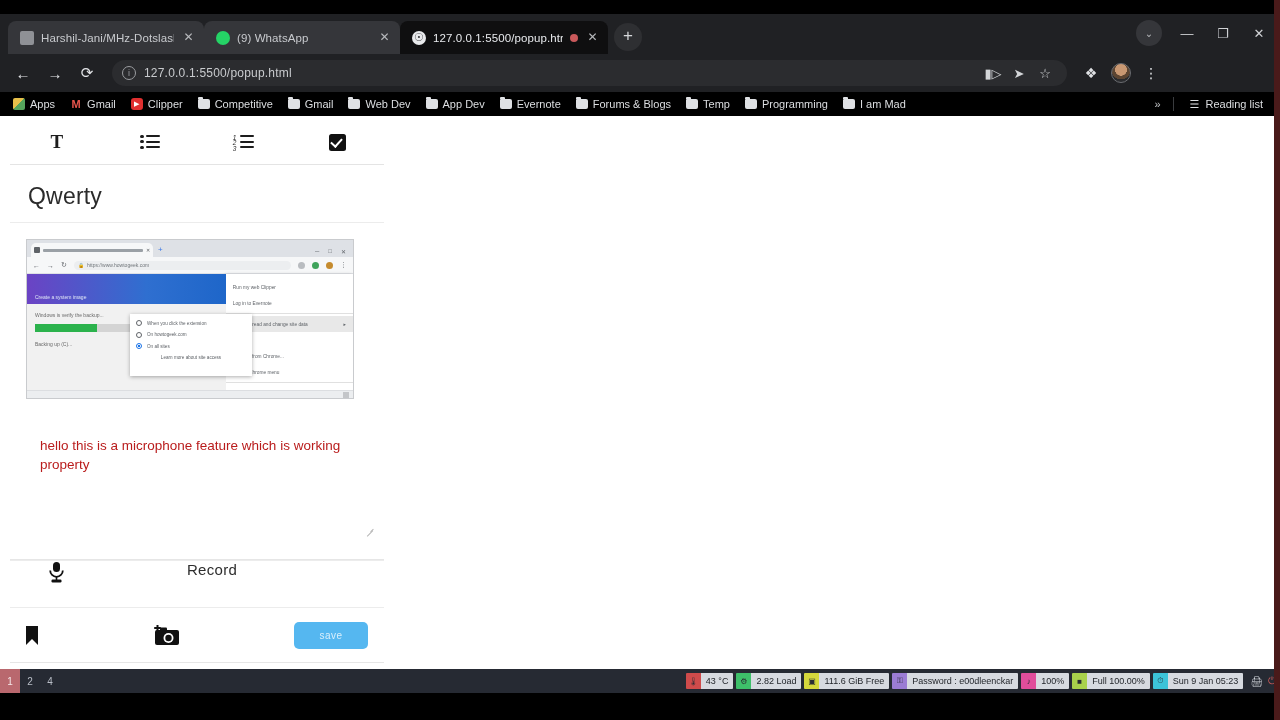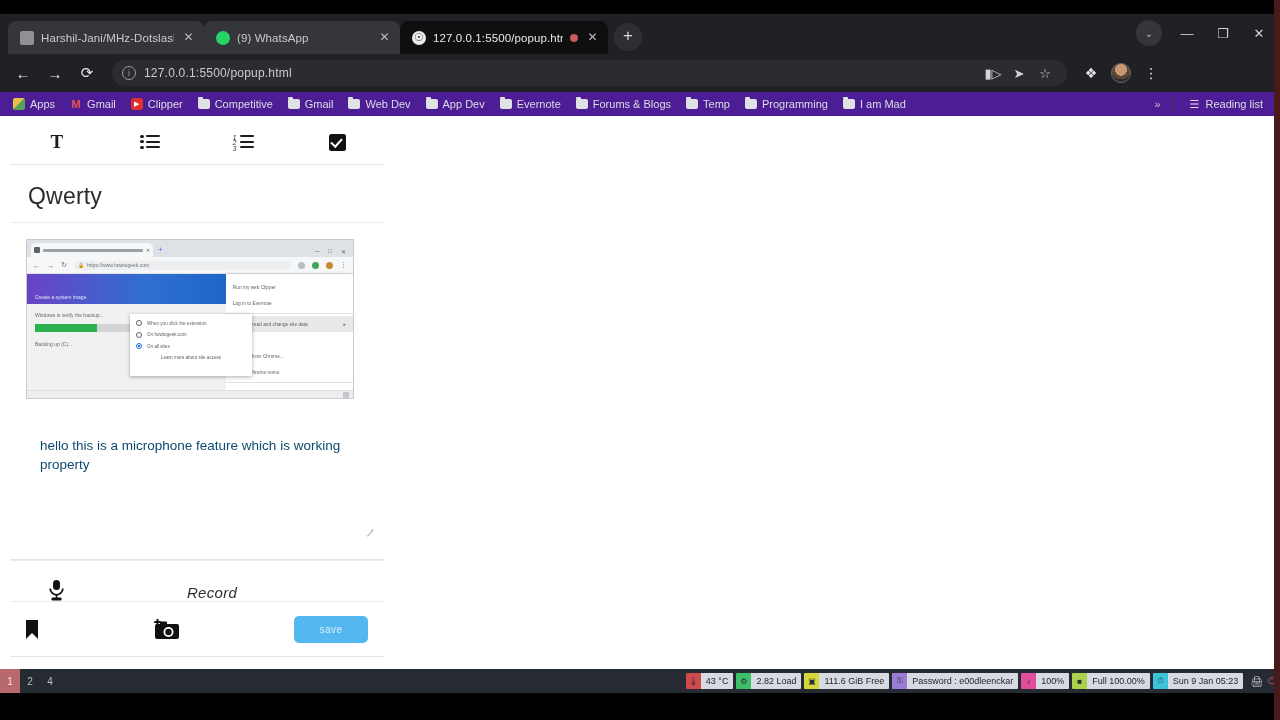--- a/index.html
+++ b/index.html
@@ -174,21 +174,21 @@
   #avatar {
     width: 20px; height: 20px;
     border-radius: 50%;
     background: radial-gradient(circle at 50% 32%, #c99872 0 38%, #5c4532 40% 62%, #2a2b2e 64%);
     border: 1px solid #6a6c70;
   }
 
   
   #bookmarks-bar {
     height: 24px;
-    background: #4c1d95;
+    background: #000000;
     display: flex;
     align-items: center;
     padding: 0 6px;
     gap: 1px;
     overflow: hidden;
   }
   .bm-item {
     display: flex;
     align-items: center;
     gap: 5px;
@@ -388,21 +388,21 @@
   
   #note-textarea-wrap {
     margin: 14px 6px 0 6px;
     position: relative;
   }
   #note-textarea {
     width: 100%;
     min-height: 110px;
     padding: 10px 12px 14px 24px;
     font-size: 13.5px;
-    color: #0c4a6e;
+    color: #b91c1c;
     line-height: 1.4;
     background: #fff;
     border: none;
   }
   #resize-grip {
     position: absolute;
     right: 4px; bottom: 2px;
     width: 8px; height: 8px;
   }
   #resize-grip:before, #resize-grip:after {
@@ -411,26 +411,25 @@
   #resize-grip:before { width:8px; right:0; bottom:1px; transform: rotate(-45deg); }
   #resize-grip:after  { width:4px; right:0; bottom:4px; transform: rotate(-45deg); }
 
   
   #popup-actions {
     margin-top: 22px;
     border: 1px solid #e6e6e6;
     border-left: none; border-right: none;
   }
   #record-row {
-    height: 42px;
-    display: flex;
-    align-items: flex-end;
+    height: 48px;
+    display: flex;
+    align-items: flex-start;
     border-bottom: 1px solid #ececec;
     border-top: 1px solid #ececec;
-    font-style: italic;
   }
   #mic-cell { width: 92px; display:flex; align-items:center; justify-content:center; }
   #record-label {
     flex: 1;
     text-align: center;
     font-size: 15px;
     color: #2d2d2d;
     letter-spacing: .3px;
     padding-right: 62px;
   }

